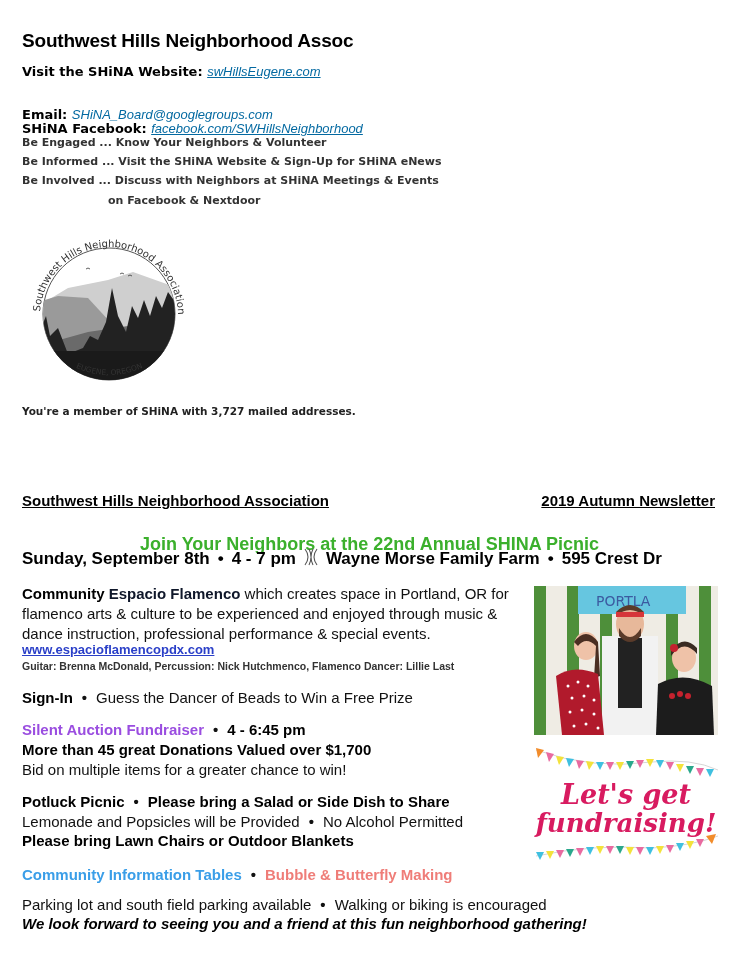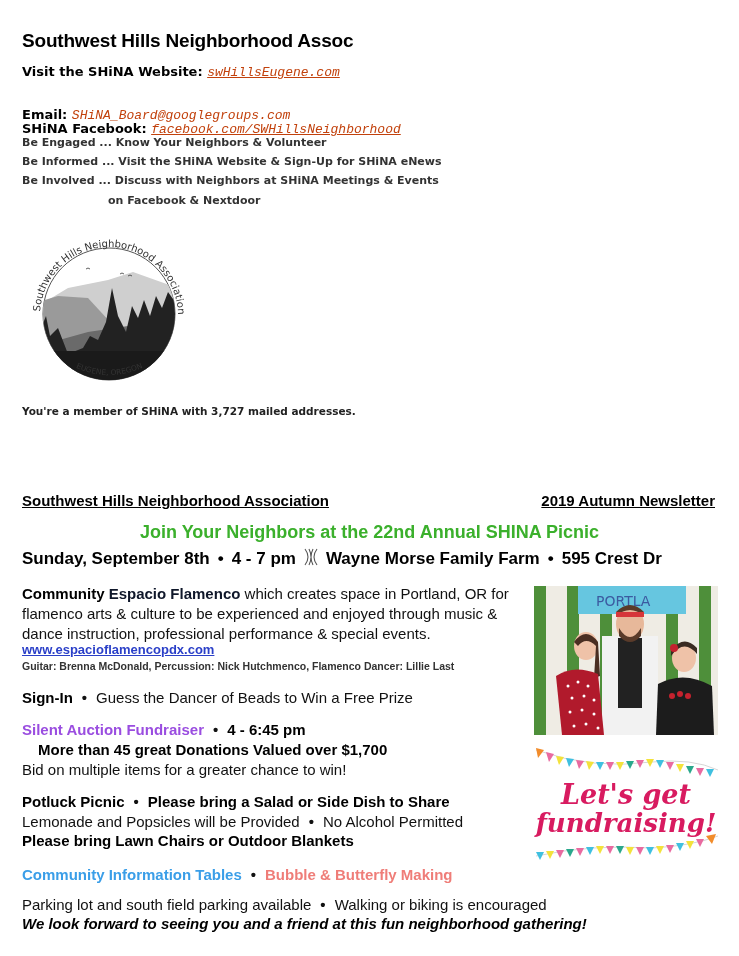--- a/index.html
+++ b/index.html
@@ -2,58 +2,58 @@
 <html><head>
 <meta charset="utf-8">
 <style>
   html, body { margin: 0; padding: 0; background: #ffffff; }
   body { width: 739px; height: 956px; position: relative; overflow: hidden; font-family: "Liberation Sans", sans-serif; color: #111; }
   .abs { position: absolute; }
 
   
   .h-title { left: 22px; top: 30px; font-family: "Liberation Sans", sans-serif; font-weight: bold; font-size: 19px; letter-spacing: -0.2px; color: #000; }
   .contact { left: 22px; font-family: "DejaVu Sans", sans-serif; font-weight: bold; font-size: 13px; color: #000; white-space: nowrap; }
-  .contact .link { font-family: Liberation Mono, monospace; font-style: italic; font-weight: normal; color: #c2410c; }
+  .contact .link { font-family: Liberation Sans, sans-serif; font-style: italic; font-weight: normal; color: #0369a1; }
   .contact .link.u { text-decoration: underline; }
   .c1 { top: 64px; }
   .c2 { top: 86px; margin-top: 35px; }
   .c3 { top: 107px; }
 
   .motto { left: 22px; font-family: "DejaVu Sans", sans-serif; font-size: 11px; font-weight: bold; color: #333; white-space: nowrap; }
   .m1 { top: 136px; }
   .m2 { top: 155px; }
   .m3 { top: 174px; }
   .m4 { top: 194px; left: 108px; }
 
   .logo { left: 28px; top: 236px; width: 162px; height: 150px; }
 
   .member { left: 22px; top: 405px; font-family: "DejaVu Sans", sans-serif; font-size: 10.5px; font-weight: bold; color: #222; }
 
   
   .nl-org { left: 22px; top: 492px; font-size: 15px; font-weight: bold; text-decoration: underline; color: #000; }
   .nl-issue { right: 24px; top: 492px; font-size: 15px; font-weight: bold; text-decoration: underline; color: #000; }
 
-  .join { left: 0; width: 739px; top: 522px; text-align: center; font-size: 18px; font-weight: bold; color: #3bb02c; }
+  .join { left: 0; width: 739px; top: 534px; text-align: center; font-size: 18px; font-weight: bold; color: #3bb02c; }
   .when { left: 22px; top: 548px; font-size: 17px; font-weight: bold; color: #000; white-space: nowrap; }
   .when .sep { margin: 0 8px; font-weight: bold; }
   .when .xsep { display: inline-block; margin: 0 6px; vertical-align: -2px; }
 
   .feat { left: 22px; top: 584px; width: 500px; font-size: 15px; line-height: 20px; color: #111; }
   .feat b { color: #000; }
   .feat .brand { color: #0f172a; font-weight: bold; }
   .feat-link { left: 22px; top: 642px; font-size: 13px; font-weight: bold; color: #2a3fc8; text-decoration: underline; }
   .credits { left: 22px; top: 660px; font-size: 10.5px; font-weight: bold; color: #333; white-space: nowrap; }
 
   .row { left: 22px; font-size: 15px; color: #111; white-space: nowrap; }
   .row b { color: #000; }
   .dot { margin: 0 9px; font-weight: bold; }
   .signin { top: 689px; }
   .auction { top: 721px; }
   .auction .purple { color: #9a4de0; font-weight: bold; }
-  .donations { top: 741px; font-weight: bold; color: #000; margin-left: 16px; }
+  .donations { top: 741px; font-weight: bold; color: #000; }
   .bid { top: 761px; }
   .potluck { top: 793px; }
   .lemon { top: 813px; }
   .chairs { top: 832px; font-weight: bold; color: #000; }
   .community { top: 866px; }
   .community .blue { color: #3a9ee8; font-weight: bold; }
   .community .salmon { color: #ef7d78; font-weight: bold; }
   .parking { top: 896px; }
   .forward { top: 915px; font-weight: bold; font-style: italic; color: #000; }
 

